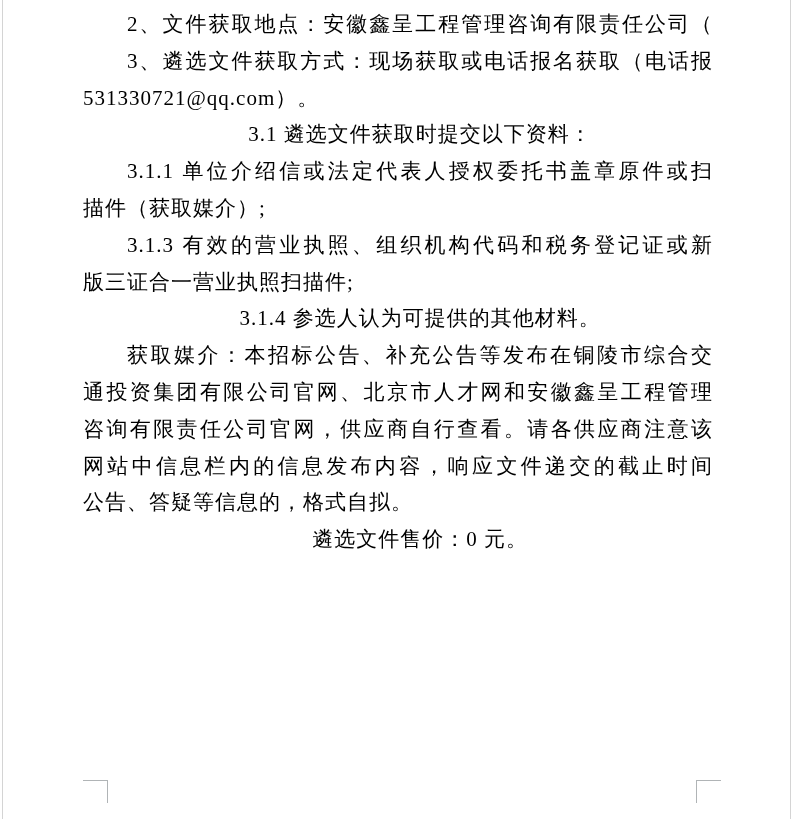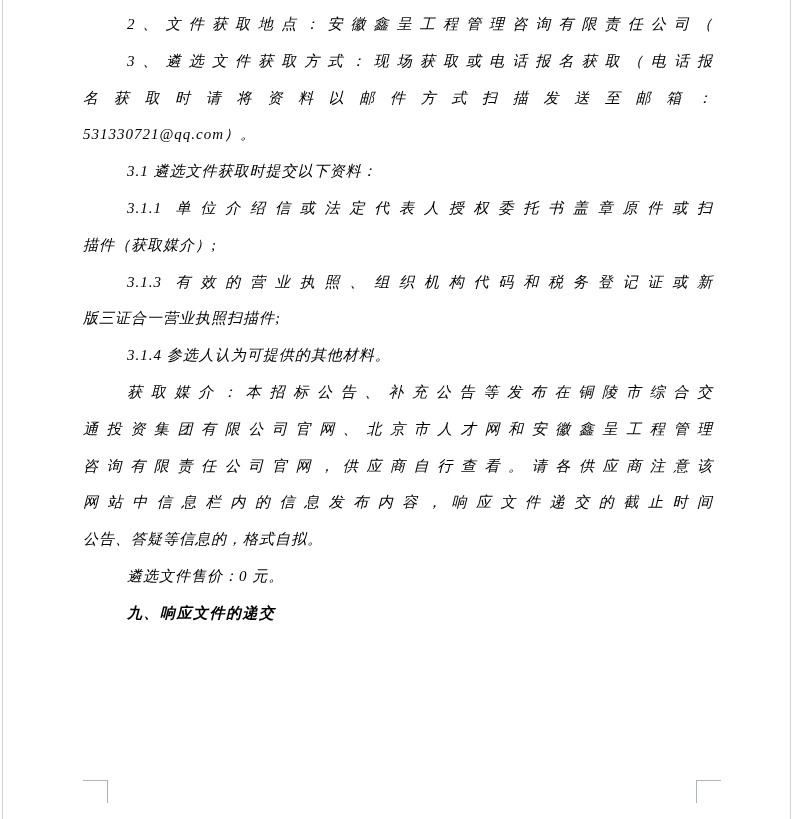--- a/index.html
+++ b/index.html
@@ -30,33 +30,32 @@
   .edge-right { left: 790px; }
   .content {
     position: absolute;
     left: 83px;
     top: 6px;
     width: 630px;
   }
   .line {
     height: 36.8px;
     line-height: 36.8px;
-    font-size: 15px;
+    font-size: 21px;
     letter-spacing: 1px;
     white-space: nowrap;
     text-align: left;
-    font-style: italic;
   }
   .line.stretch {
     white-space: normal;
     text-align: justify;
     text-align-last: justify;
     text-justify: inter-character;
   }
-  .line.indent { text-indent: 44px; }
+  .line.indent { text-indent: 44px; text-align: center; }
   .line.bold {
     font-weight: bold;
     font-family: "Liberation Sans", "DejaVu Sans", sans-serif;
     letter-spacing: 1.5px;
   }
   .mark {
     position: absolute;
     top: 780px;
     width: 25px;
     height: 23px;
@@ -74,31 +73,29 @@
 </style>
 </head>
 <body>
 
 <div class="page">
   <div class="edge edge-left"></div>
   <div class="edge edge-right"></div>
   <div class="content" id="doc-content">
       <div class="line indent stretch">2、文件获取地点：安徽鑫呈工程管理咨询有限责任公司（</div>
       <div class="line indent stretch">3、遴选文件获取方式：现场获取或电话报名获取（电话报</div>
-      <div class="line stretch">名获取时请将资料以邮件方式扫描发送至邮箱：</div>
       <div class="line">531330721@qq.com）。</div>
       <div class="line indent">3.1 遴选文件获取时提交以下资料：</div>
       <div class="line indent stretch">3.1.1 单位介绍信或法定代表人授权委托书盖章原件或扫</div>
       <div class="line">描件（获取媒介）;</div>
       <div class="line indent stretch">3.1.3 有效的营业执照、组织机构代码和税务登记证或新</div>
       <div class="line">版三证合一营业执照扫描件;</div>
       <div class="line indent">3.1.4 参选人认为可提供的其他材料。</div>
       <div class="line indent stretch">获取媒介：本招标公告、补充公告等发布在铜陵市综合交</div>
       <div class="line stretch">通投资集团有限公司官网、北京市人才网和安徽鑫呈工程管理</div>
       <div class="line stretch">咨询有限责任公司官网，供应商自行查看。请各供应商注意该</div>
       <div class="line stretch">网站中信息栏内的信息发布内容，响应文件递交的截止时间</div>
       <div class="line">公告、答疑等信息的，格式自拟。</div>
       <div class="line indent">遴选文件售价：0 元。</div>
-      <div class="line indent bold">九、响应文件的递交</div>
     </div>
   <div class="mark mark-left"></div>
   <div class="mark mark-right"></div>
 </div>
 
 </body></html>

